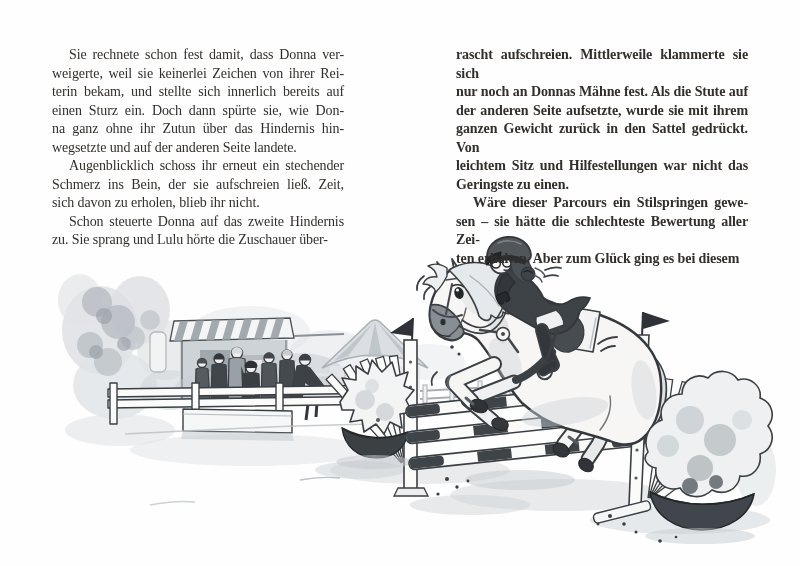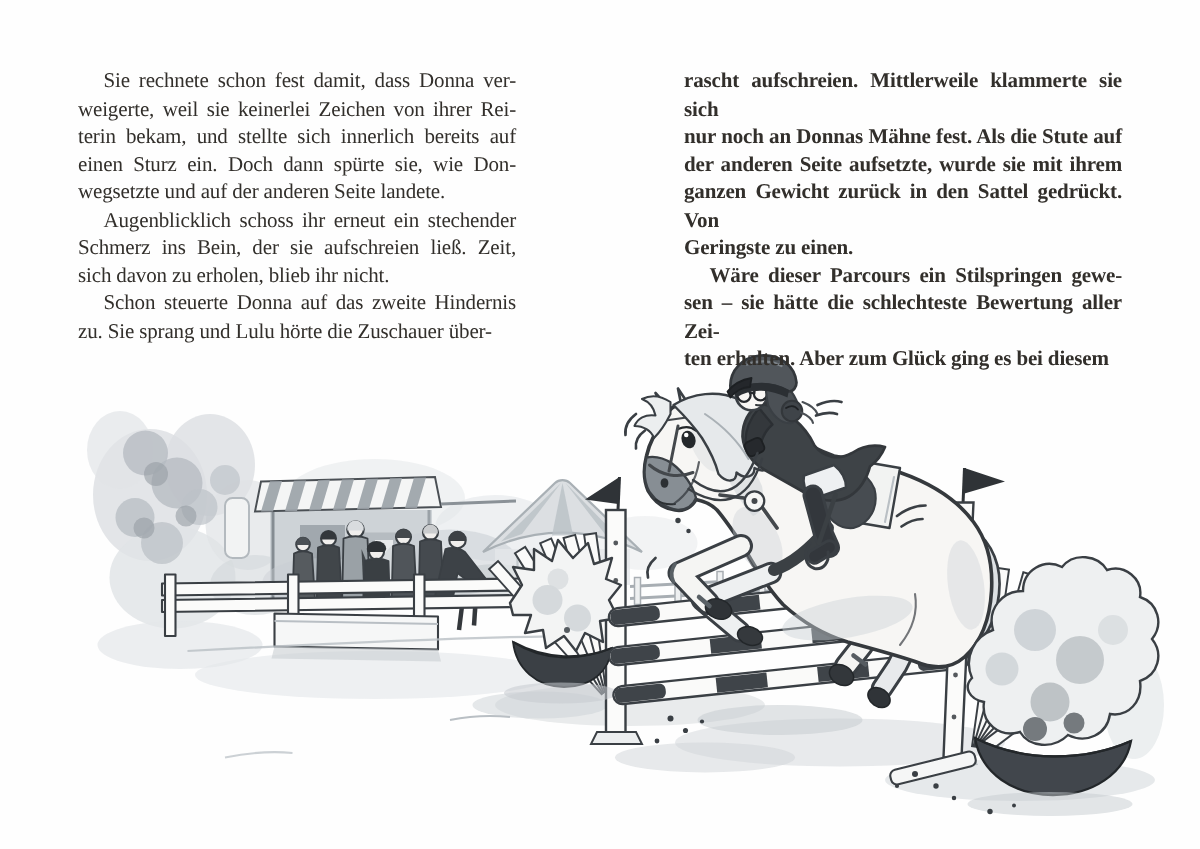--- a/index.html
+++ b/index.html
@@ -408,31 +408,33 @@
     <path d="M 300,480 q 20,-4 40,-2" stroke="#b9bfc4" stroke-width="1.4" fill="none"></path>
     <path d="M 150,505 q 25,-5 45,-3" stroke="#ccd1d5" stroke-width="1.4" fill="none"></path>
   </g>
 </svg>
 
   <section class="textcol left">
       <div class="line indent">Sie rechnete schon fest damit, dass Donna ver-</div>
       <div class="line">weigerte, weil sie keinerlei Zeichen von ihrer Rei-</div>
       <div class="line">terin bekam, und stellte sich innerlich bereits auf</div>
       <div class="line">einen Sturz ein. Doch dann spürte sie, wie Don-</div>
+      <div class="line">na ganz ohne ihr Zutun über das Hindernis hin-</div>
       <div class="line para-end">wegsetzte und auf der anderen Seite landete.</div>
       <div class="line indent">Augenblicklich schoss ihr erneut ein stechender</div>
       <div class="line">Schmerz ins Bein, der sie aufschreien ließ. Zeit,</div>
       <div class="line para-end">sich davon zu erholen, blieb ihr nicht.</div>
       <div class="line indent">Schon steuerte Donna auf das zweite Hindernis</div>
       <div class="line para-end">zu. Sie sprang und Lulu hörte die Zuschauer über-</div>
     </section>
   <section class="textcol right">
       <div class="line">rascht aufschreien. Mittlerweile klammerte sie sich</div>
       <div class="line">nur noch an Donnas Mähne fest. Als die Stute auf</div>
       <div class="line">der anderen Seite aufsetzte, wurde sie mit ihrem</div>
       <div class="line">ganzen Gewicht zurück in den Sattel gedrückt. Von</div>
+      <div class="line">leichtem Sitz und Hilfestellungen war nicht das</div>
       <div class="line para-end">Geringste zu einen.</div>
       <div class="line indent">Wäre dieser Parcours ein Stilspringen gewe-</div>
       <div class="line">sen – sie hätte die schlechteste Bewertung aller Zei-</div>
       <div class="line para-end">ten erhalten. Aber zum Glück ging es bei diesem</div>
     </section>
 
 </main>
 
 </body></html>

